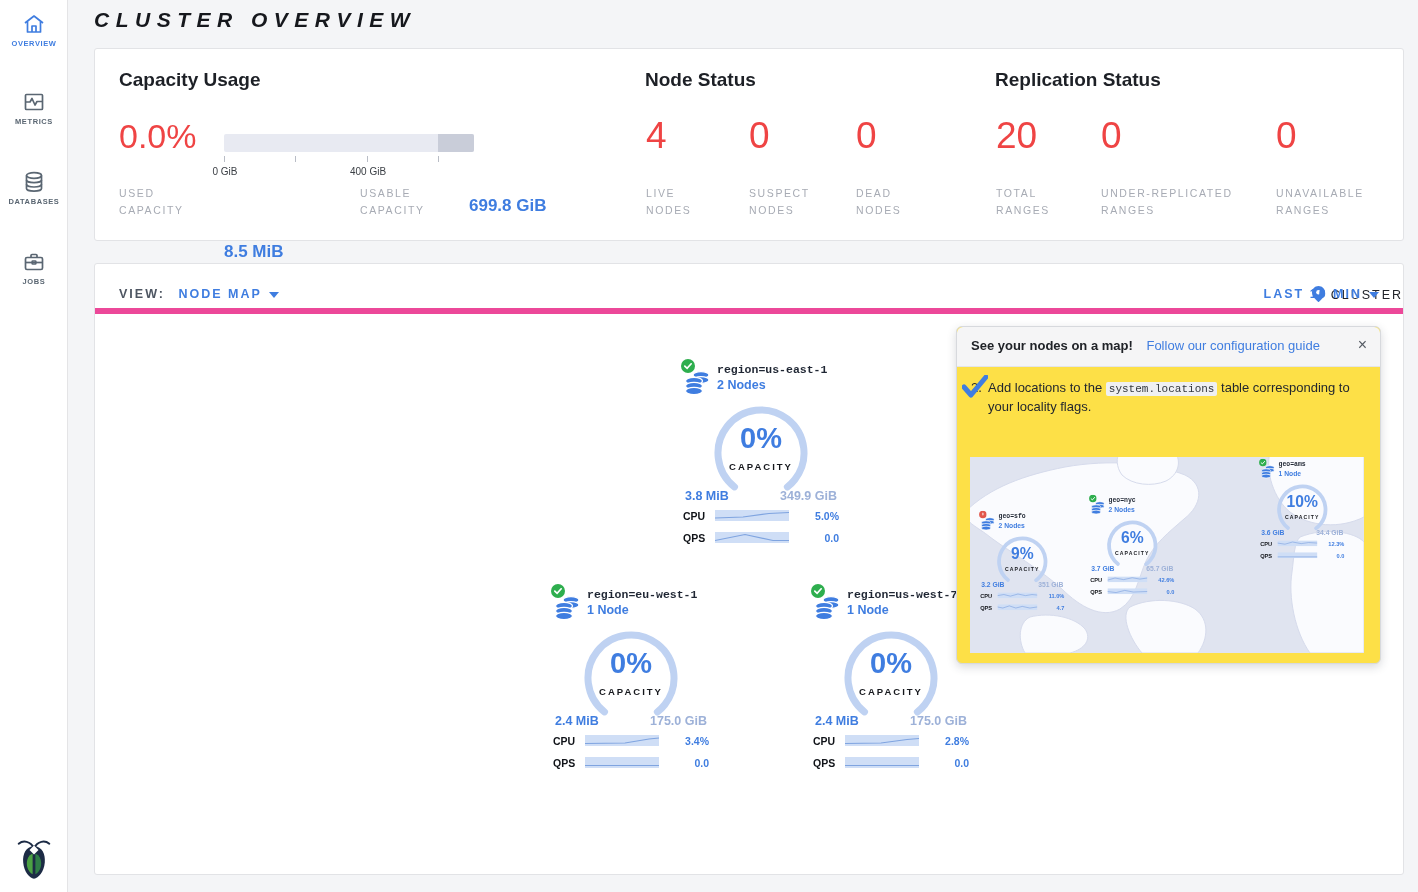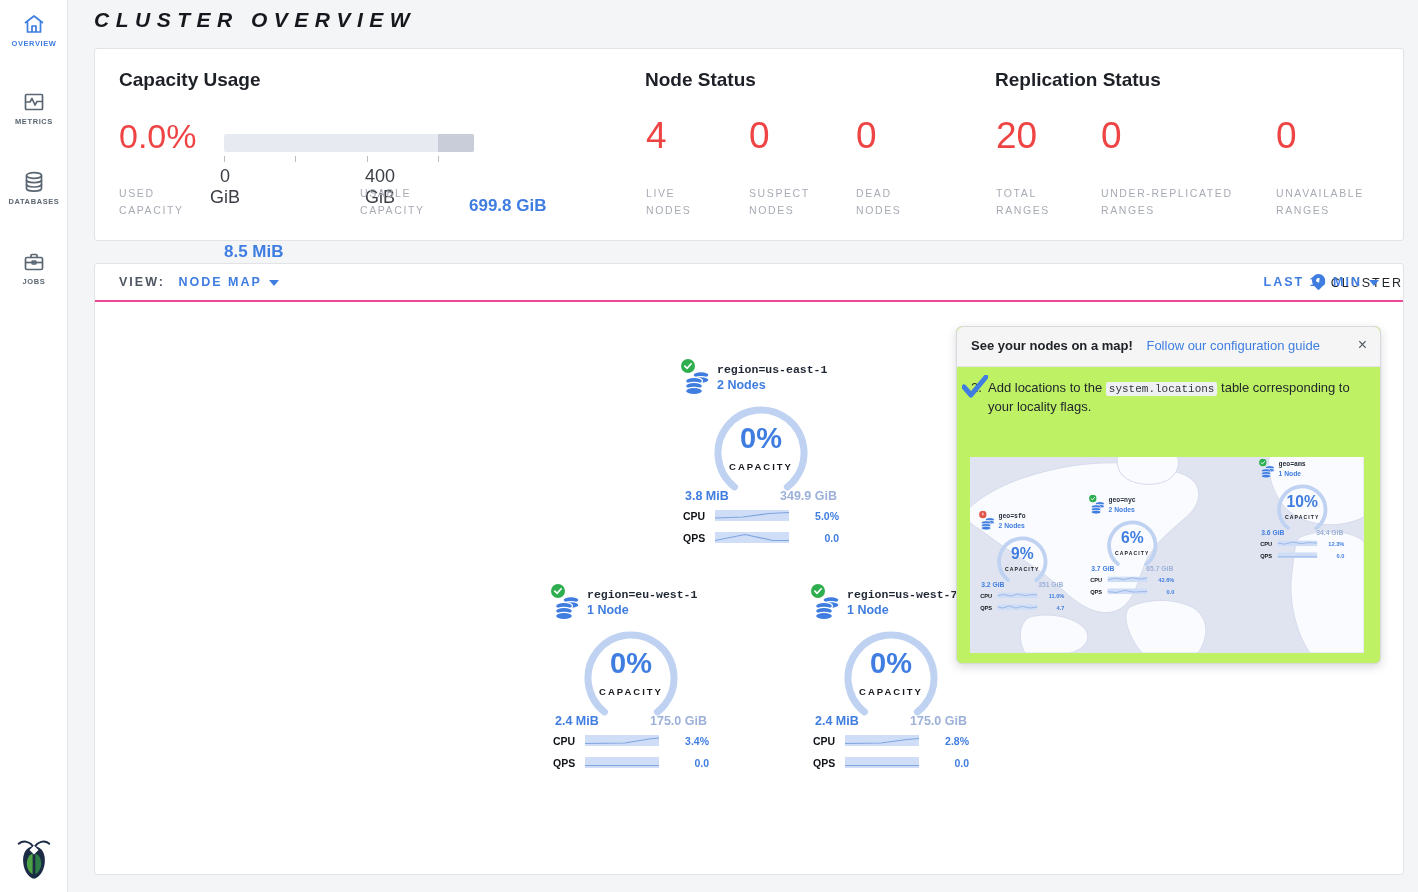--- a/index.html
+++ b/index.html
@@ -24,24 +24,24 @@
 
   .sec-title { position:absolute; font-size:19px; font-weight:600; color:#1d2026; }
   .big-num { position:absolute; font-size:37px; font-weight:400; color:#ef4444; }
   .stat-label { position:absolute; font-size:10.5px; font-weight:500; letter-spacing:1.6px; color:#a7abb4; line-height:1.65; }
   .stat-value { position:absolute; font-size:17px; font-weight:600; color:#3f7de0; }
 
   
   .cap-bar { position:absolute; left:129px; top:85px; width:250px; height:18px; background:#e8eaf2; border-radius:2px; }
   .cap-bar .cap-seg { position:absolute; right:0; top:0; width:14.3%; height:100%; background:#c9cdd9; border-radius:0 2px 2px 0; }
   .tick { position:absolute; top:107px; width:1px; height:6px; background:#b9bdc6; }
-  .tick-label { position:absolute; top:117px; font-size:18px; color:#3c4046; width:80px; }
+  .tick-label { position:absolute; top:117px; font-size:10px; color:#3c4046; width:80px; }
 
   
-  .map-toolbar { position:absolute; left:0; top:0; width:100%; height:38px; border-bottom:2px solid #ec4899; }
+  .map-toolbar { position:absolute; left:0; top:12px; width:100%; height:38px; border-bottom:6px solid #ec4899; }
   .view-group { position:absolute; left:24px; top:11px; font-size:12.5px; letter-spacing:2px; font-weight:600; cursor:pointer; }
   .view-label { color:#4e5662; }
   .view-value { color:#3f7de0; margin-left:8px; }
   .caret { display:inline-block; width:0; height:0; border-left:5px solid transparent; border-right:5px solid transparent; border-top:6px solid #3f7de0; margin-left:7px; vertical-align:middle; }
   .cluster-group { position:absolute; left:0; right:0; top:10px; text-align:right; font-size:12.5px; letter-spacing:2px; font-weight:400; color:#22252a; }
   .cluster-group svg { vertical-align:-3px; margin-right:6px; }
   .time-group { position:absolute; right:24px; top:11px; font-size:12.5px; letter-spacing:2px; font-weight:600; color:#3f7de0; cursor:pointer; }
 
   
   .gauge { position:absolute; width:164px; }
@@ -55,21 +55,21 @@
   .gw-cap { position:absolute; left:0; width:104px; top:56px; text-align:center; font-size:9.5px; font-weight:700; letter-spacing:2px; color:#16181d; }
   .gw-vals { display:flex; justify-content:space-between; width:152px; margin:-8px auto 0; font-size:12.5px; font-weight:600; }
   .gw-used { color:#3f7de0; }
   .gw-total { color:#9db1d8; }
   .gw-row { display:flex; align-items:center; width:156px; margin:4px auto 0; }
   .gw-metric { width:32px; font-size:10.5px; font-weight:700; color:#101318; }
   .gw-spark { flex:0 0 74px; }
   .gw-mval { flex:1; text-align:right; font-size:10.5px; font-weight:700; color:#3f7de0; }
 
   
-  .popup { position:absolute; left:861px; top:62px; width:425px; height:338px; background:#bef264; border:1px solid #d7d9dd; border-radius:6px; box-shadow:0 3px 10px rgba(40,45,60,.18); z-index:10; }
+  .popup { position:absolute; left:861px; top:62px; width:425px; height:338px; background:#fde047; border:1px solid #d7d9dd; border-radius:6px; box-shadow:0 3px 10px rgba(40,45,60,.18); z-index:10; }
   .popup-head { height:40px; background:#f5f5f6; border-bottom:1px solid #e4e5e8; border-radius:6px 6px 0 0; padding:11px 14px; font-size:13px; }
   .popup-title { font-weight:700; color:#202328; }
   .popup-link { color:#3f7de0; margin-left:10px; cursor:pointer; }
   .popup-close { position:absolute; right:13px; top:9px; font-size:16px; color:#545a63; cursor:pointer; }
   .popup-body { position:relative; padding:12px 14px 0 14px; font-size:13px; color:#23272e; line-height:1.45; }
   .step { display:flex; margin-bottom:2px; }
   .step-num { width:17px; flex:0 0 17px; }
   .code { font-family:"Liberation Mono", monospace; font-size:11px; background:#eff0f2; border-radius:2px; padding:1px 3px; color:#33383f; }
   .inline-link { color:#3f7de0; cursor:pointer; }
   .big-check { position:absolute; left:5px; top:8px; z-index:3; }
@@ -146,21 +146,21 @@
     <div class="sec-title" style="left:24px; top:20px;">Capacity Usage</div>
     <div class="big-num" style="left:24px; top:68px; font-weight:500; font-size:34px;">0.0%</div>
     <div class="cap-bar">
         <div class="cap-seg"></div>
       </div>
     <div class="tick" style="left:129px;"></div>
     <div class="tick" style="left:200px;"></div>
     <div class="tick" style="left:272px;"></div>
     <div class="tick" style="left:343px;"></div>
     <div class="tick-label" style="left:112px; text-align:center; width:36px;">0 GiB</div>
-    <div class="tick-label" style="left:255px; text-align:center; width:60px;">400 GiB</div>
+    <div class="tick-label" style="left:243px; text-align:center; width:60px;">400 GiB</div>
     <div class="stat-label" style="left:24px; top:136px; width:80px;">USED CAPACITY</div>
     <div class="stat-value" style="left:129px; top:147px;margin-top:46px;">8.5 MiB</div>
     <div class="stat-label" style="left:265px; top:136px; width:90px;">USABLE CAPACITY</div>
     <div class="stat-value" style="left:374px; top:147px;">699.8 GiB</div>
 
     <div class="sec-title" style="left:550px; top:20px;">Node Status</div>
     <div class="big-num" style="left:551px; top:66px;">4</div>
     <div class="big-num" style="left:654px; top:66px;">0</div>
     <div class="big-num" style="left:761px; top:66px;">0</div>
     <div class="stat-label" style="left:551px; top:136px; width:70px;">LIVE NODES</div>

